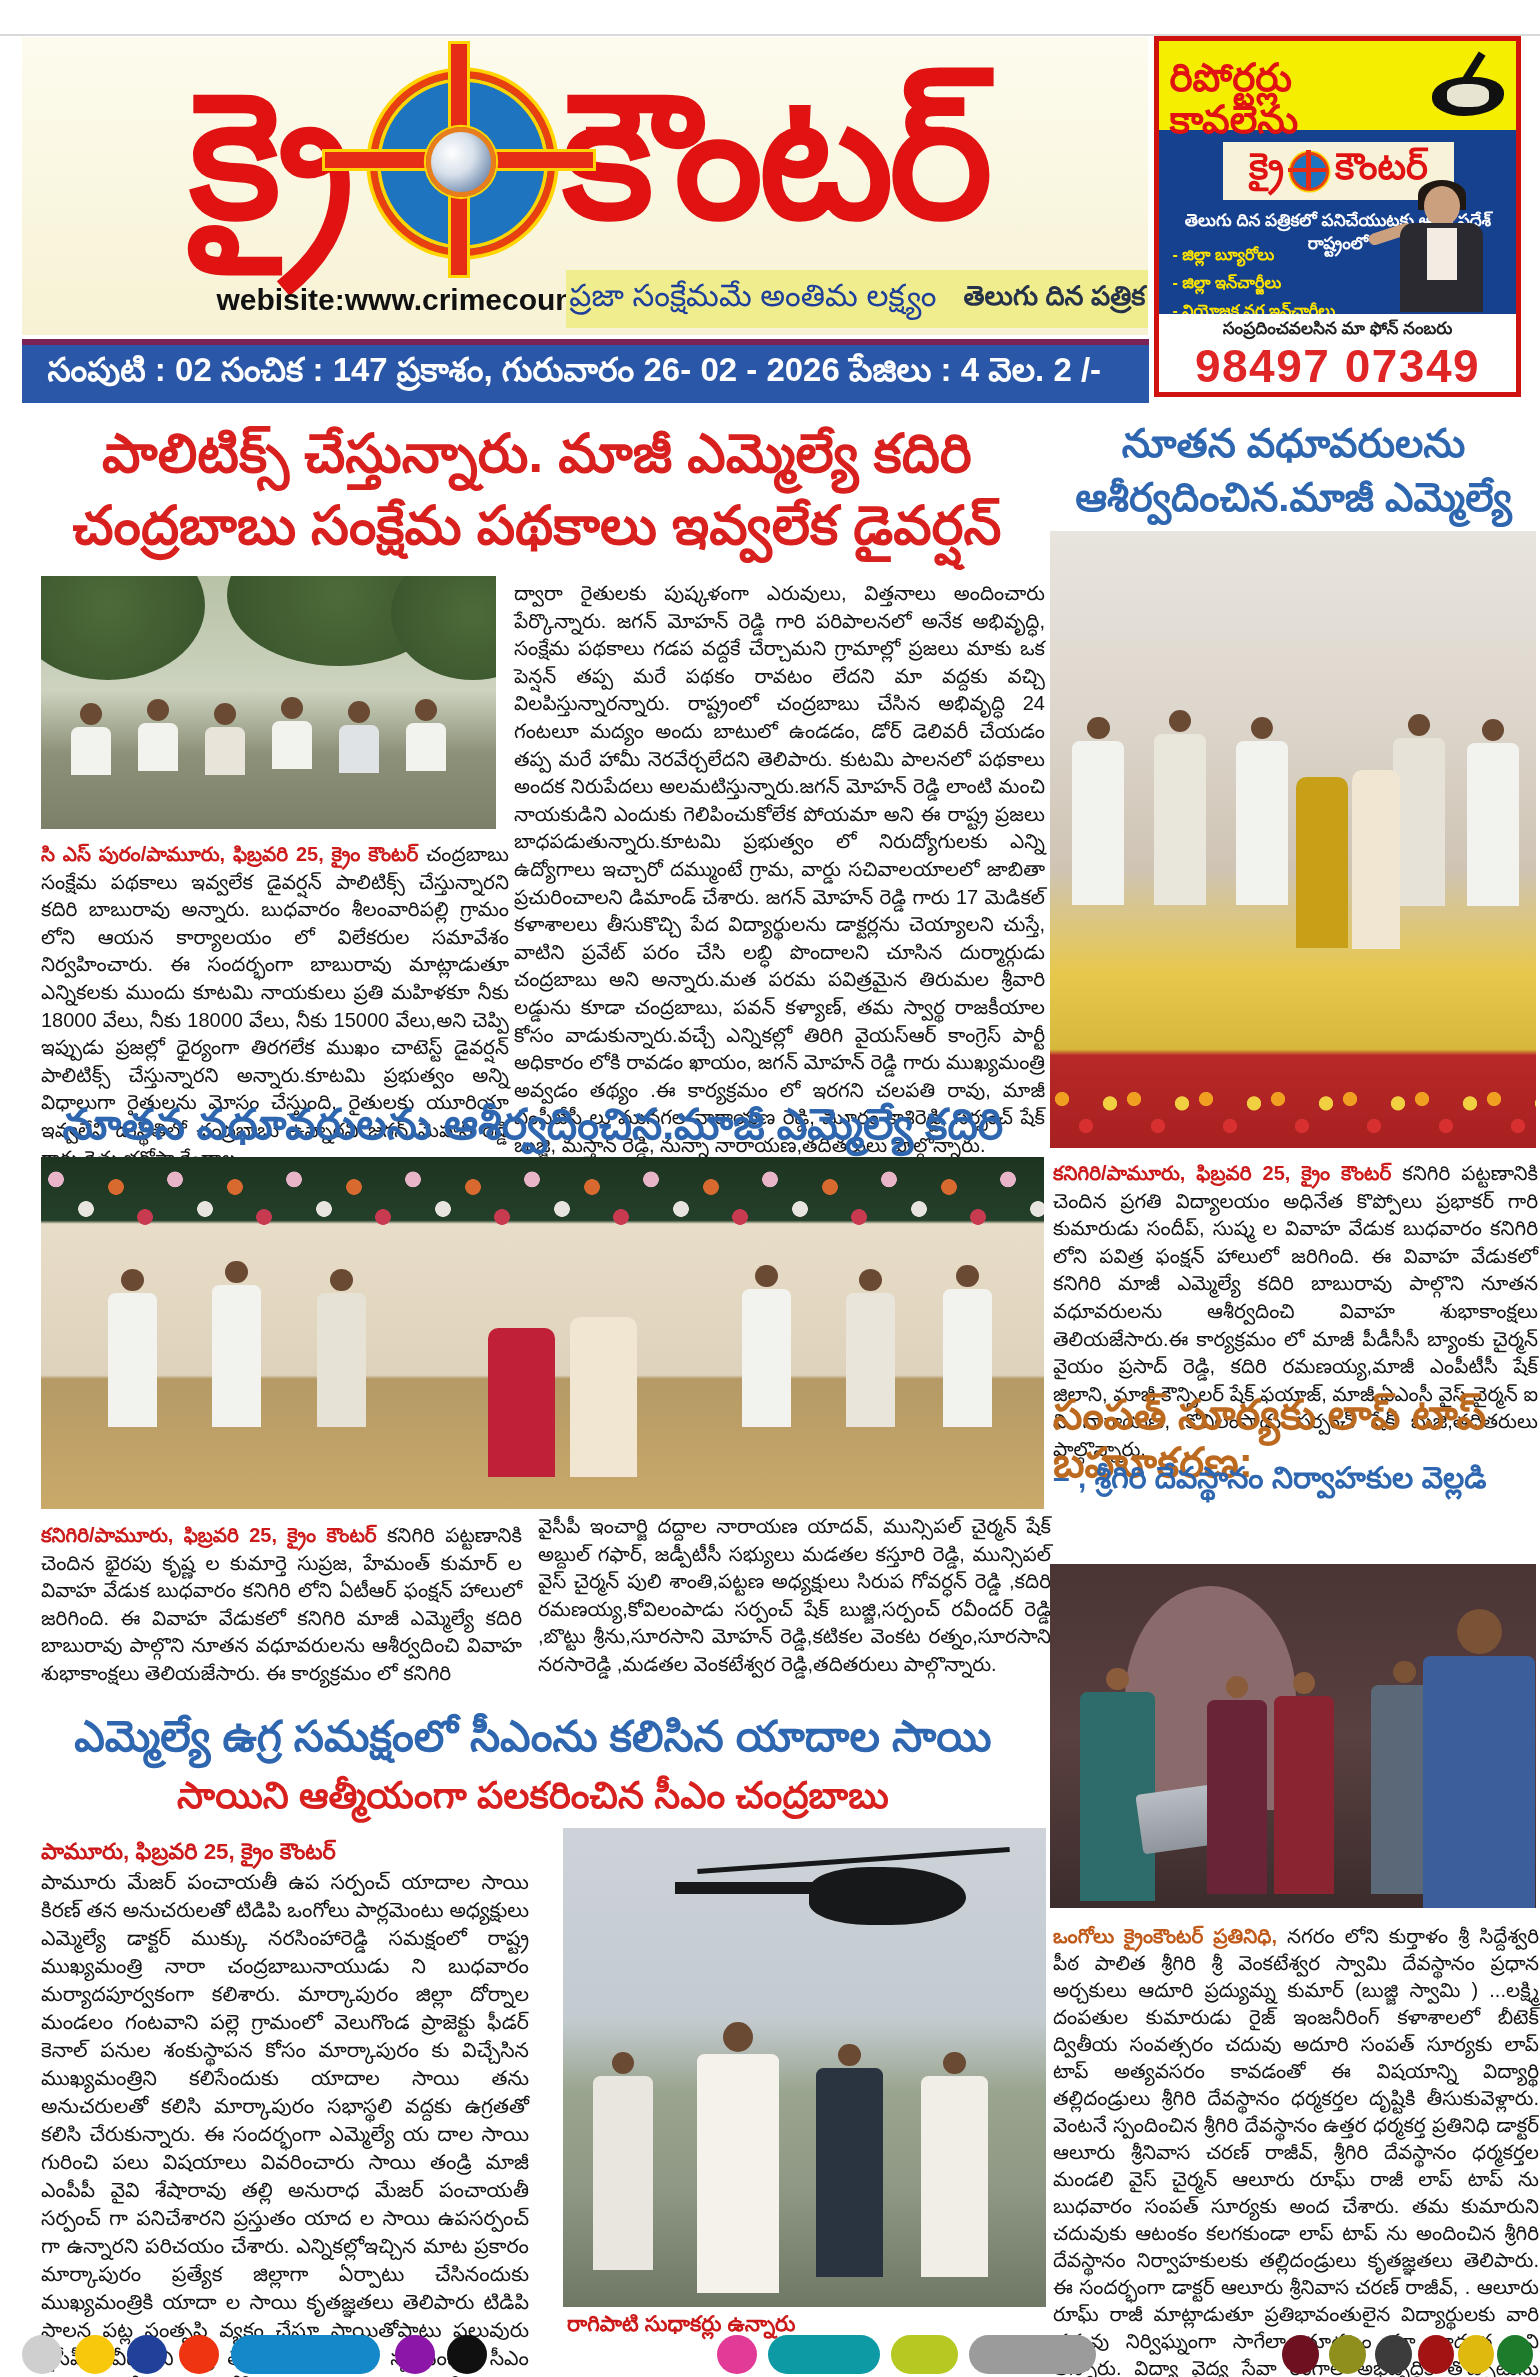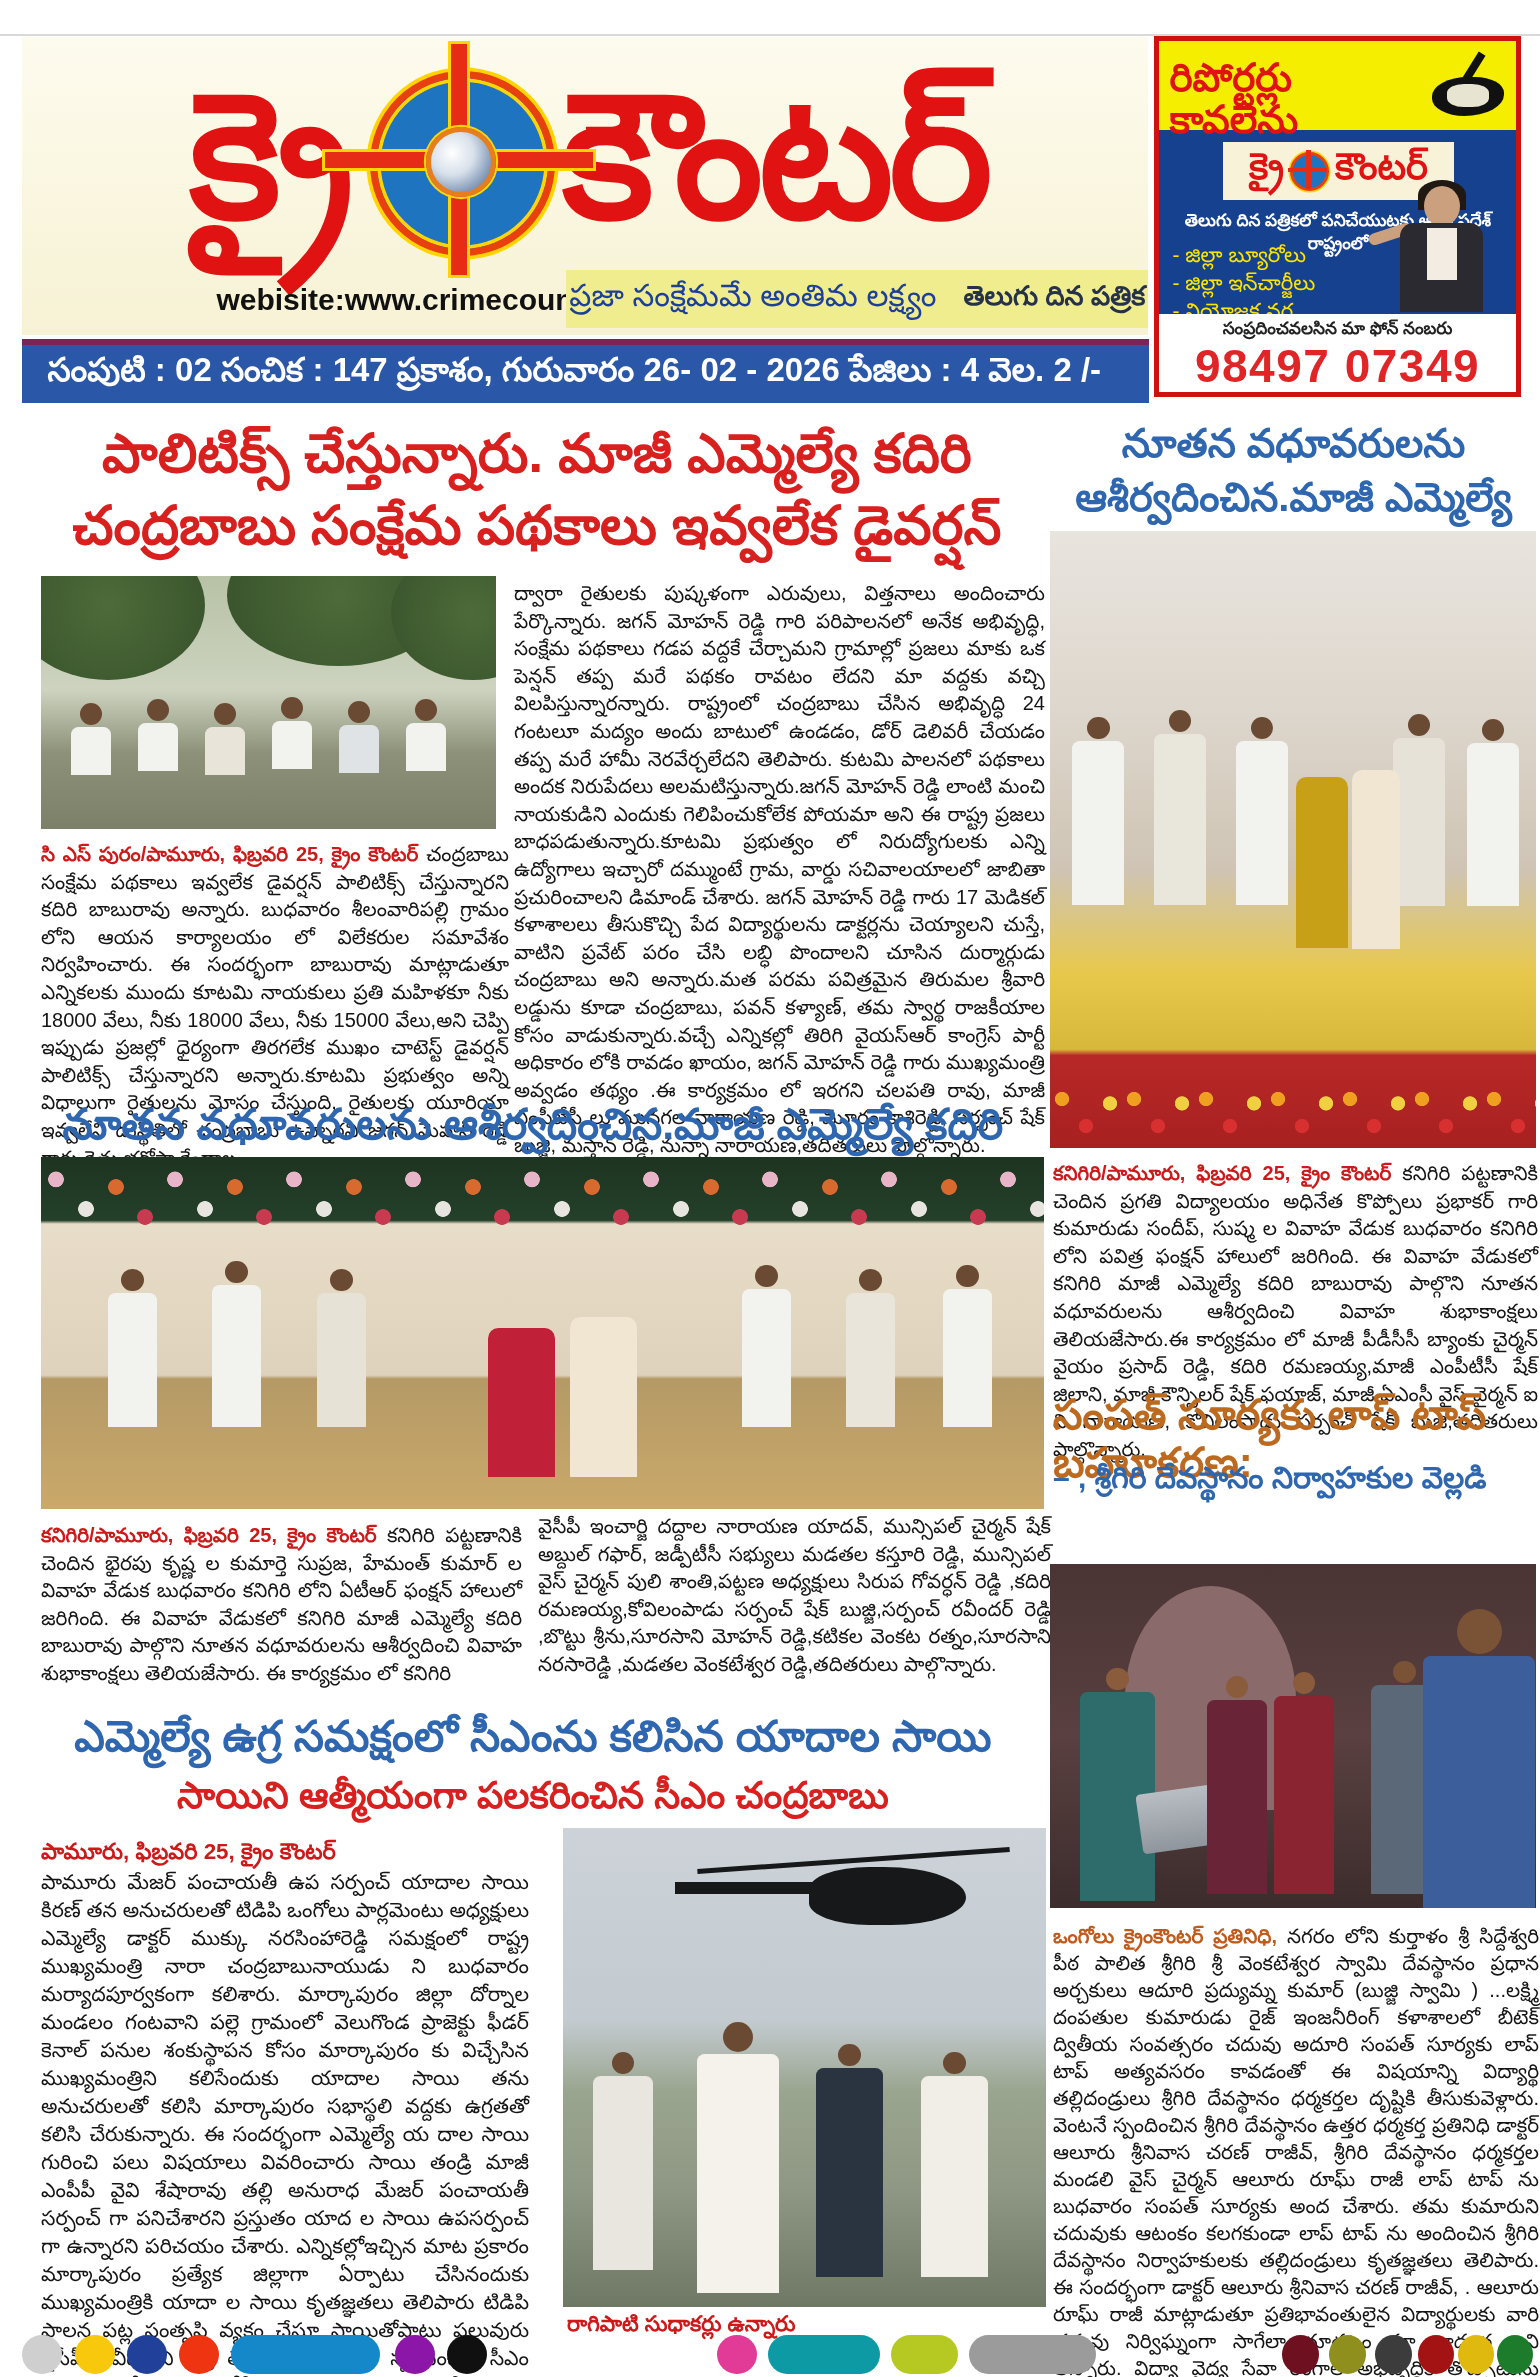--- a/index.html
+++ b/index.html
@@ -41,21 +41,21 @@
   .pen-hand{position:absolute;left:15px;top:30px;width:42px;height:22.4px;background:#e8e4d2;border-radius:40%;}
   .ad-logo-box{position:absolute;left:64px;top:101px;width:231px;height:58px;background:#f7f2d8;
       display:flex;align-items:center;justify-content:center;gap:6px;}
   .ad-logo-word{font-size:37px;font-weight:800;color:#e01312;}
   .ad-mini-target{width:33px;height:33px;border-radius:50%;background:#1f74bf;border:3px solid #e8400f;
       box-shadow:0 0 0 1.5px #ffd400;position:relative;}
   .ad-mini-target:before{content:"";position:absolute;left:13.4px;top:-4.5px;width:4.5px;height:39px;background:#e62c16;}
   .ad-mini-target:after{content:"";position:absolute;left:-4.5px;top:13.4px;width:39px;height:4.5px;background:#e62c16;}
   .ad-intro{position:absolute;left:7.5px;top:170px;width:343px;font-size:17px;font-weight:bold;color:#ffffff;text-align:center;}
   .ad-bullets{position:absolute;left:13.4px;top:200px;width:194px;}
-  .ad-bullet{font-size:21px;line-height:28px;font-weight:400;color:#ffe400;}
+  .ad-bullet{font-size:16px;line-height:28px;font-weight:700;color:#ffe400;}
   .ad-woman{position:absolute;right:4.5px;bottom:79px;width:142px;height:127px;}
   .w-head{position:absolute;left:54px;top:0;width:36px;height:40px;border-radius:50%;background:#caa07e;}
   .w-hair{position:absolute;left:48px;top:-6px;width:48px;height:30px;border-radius:50% 50% 0 0;background:#201812;}
   .w-body{position:absolute;left:30px;top:37px;width:83px;height:89px;border-radius:13.4px 13.4px 0 0;background:#2a2a30;}
   .w-shirt{position:absolute;left:57px;top:42px;width:30px;height:52px;background:#f2ece2;}
   .w-arm{position:absolute;left:-1.5px;top:42px;width:45px;height:12px;border-radius:6px;background:#caa07e;transform:rotate(-18deg);}
   .ad-foot{position:absolute;left:0;bottom:0;width:100%;height:78px;background:#ffffff;text-align:center;}
   .ad-contact{font-size:17px;font-weight:bold;color:#222;margin-top:4.5px;}
   .ad-phone{font-size:46px;font-weight:800;color:#e02527;line-height:48px;letter-spacing:1.5px;}
 

